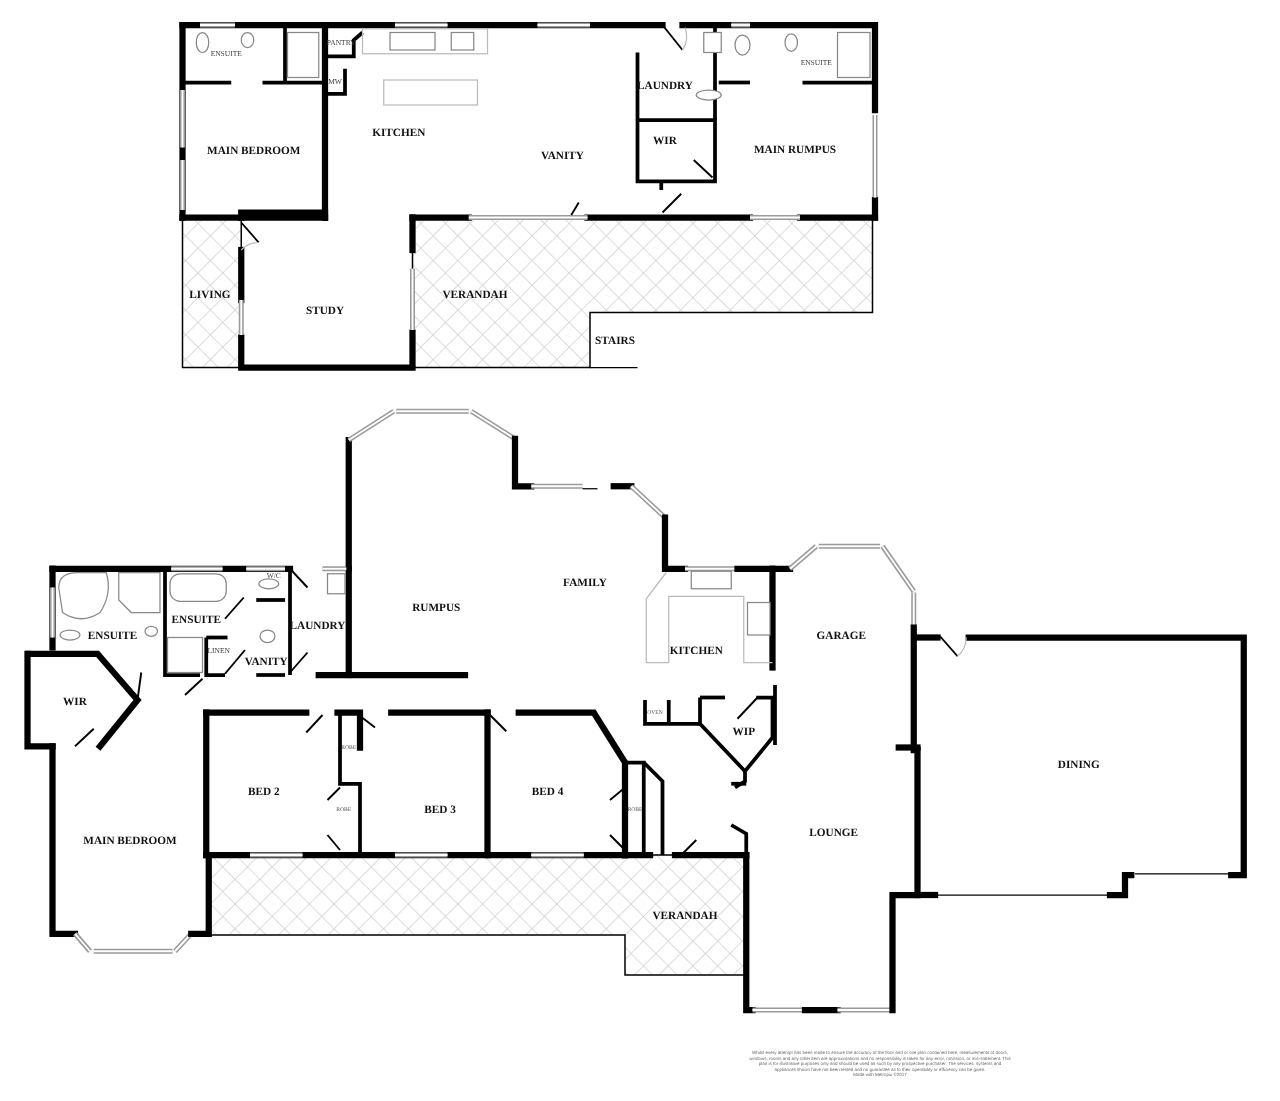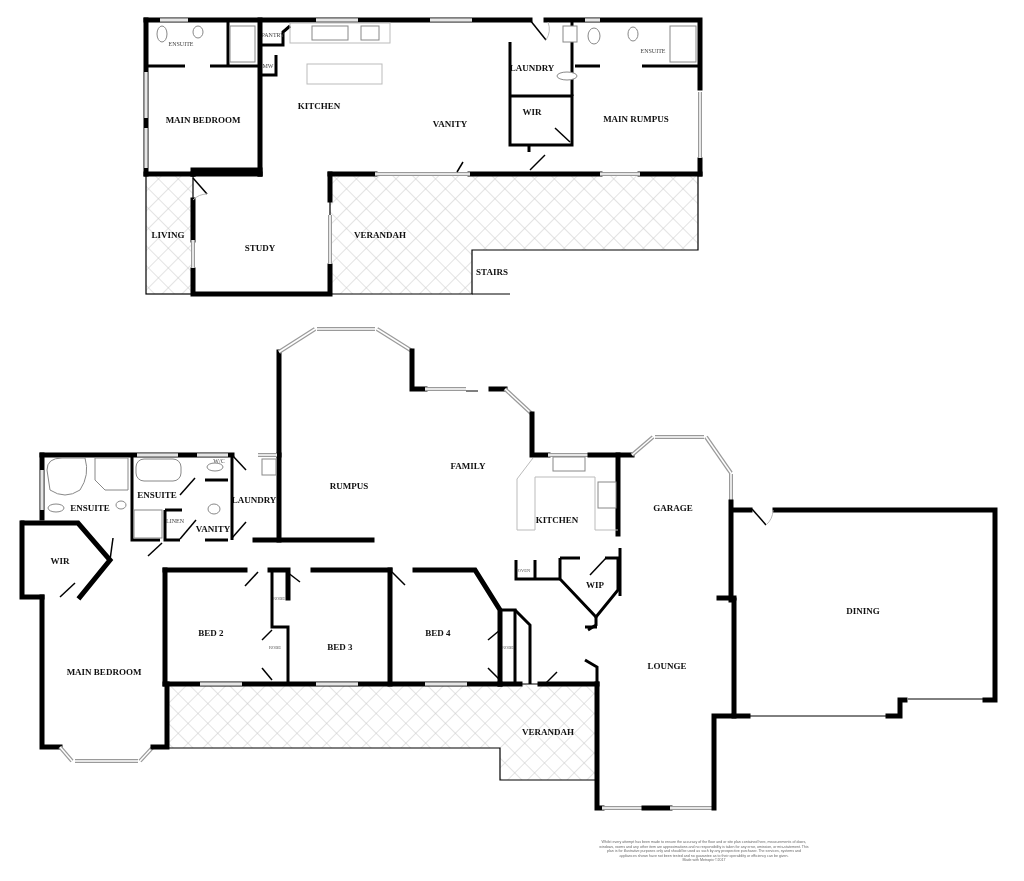--- a/index.html
+++ b/index.html
@@ -275,21 +275,21 @@
   <span class="lbl" style="left:349px;top:486px">RUMPUS</span>
   <span class="lbl" style="left:468px;top:466px">FAMILY</span>
   <span class="lbl" style="left:557px;top:520px">KITCHEN</span>
   <span class="lbl" style="left:673px;top:508px">GARAGE</span>
   <span class="lbl xs" style="left:524px;top:570px">OVEN</span>
   <span class="lbl" style="left:595px;top:585px">WIP</span>
   <span class="lbl" style="left:60px;top:561px">WIR</span>
   <span class="lbl" style="left:211px;top:633px">BED 2</span>
   <span class="lbl xs" style="left:279px;top:598px">ROBE</span>
   <span class="lbl xs" style="left:275px;top:647px">ROBE</span>
-  <span class="lbl" style="left:340px;top:647px">BED 3</span>
+  <span class="lbl" style="left:352px;top:647px">BED 3</span>
   <span class="lbl" style="left:438px;top:633px">BED 4</span>
   <span class="lbl xs" style="left:508px;top:647px">ROBE</span>
   <span class="lbl" style="left:667px;top:666px">LOUNGE</span>
   <span class="lbl" style="left:104px;top:672px">MAIN BEDROOM</span>
   <span class="lbl" style="left:548px;top:732px">VERANDAH</span>
   <span class="lbl" style="left:863px;top:611px">DINING</span>
 </div>
 
 <div class="disclaimer">
   <div>Whilst every attempt has been made to ensure the accuracy of the floor and or site plan contained here, measurements of doors, windows, rooms and any other item are approximations and no responsibility is taken for any error, omission, or mis-statement. This plan is for illustrative purposes only and should be used as such by any prospective purchaser. The services, systems and appliances shown have not been tested and no guarantee as to their operability or efficiency can be given.</div>

